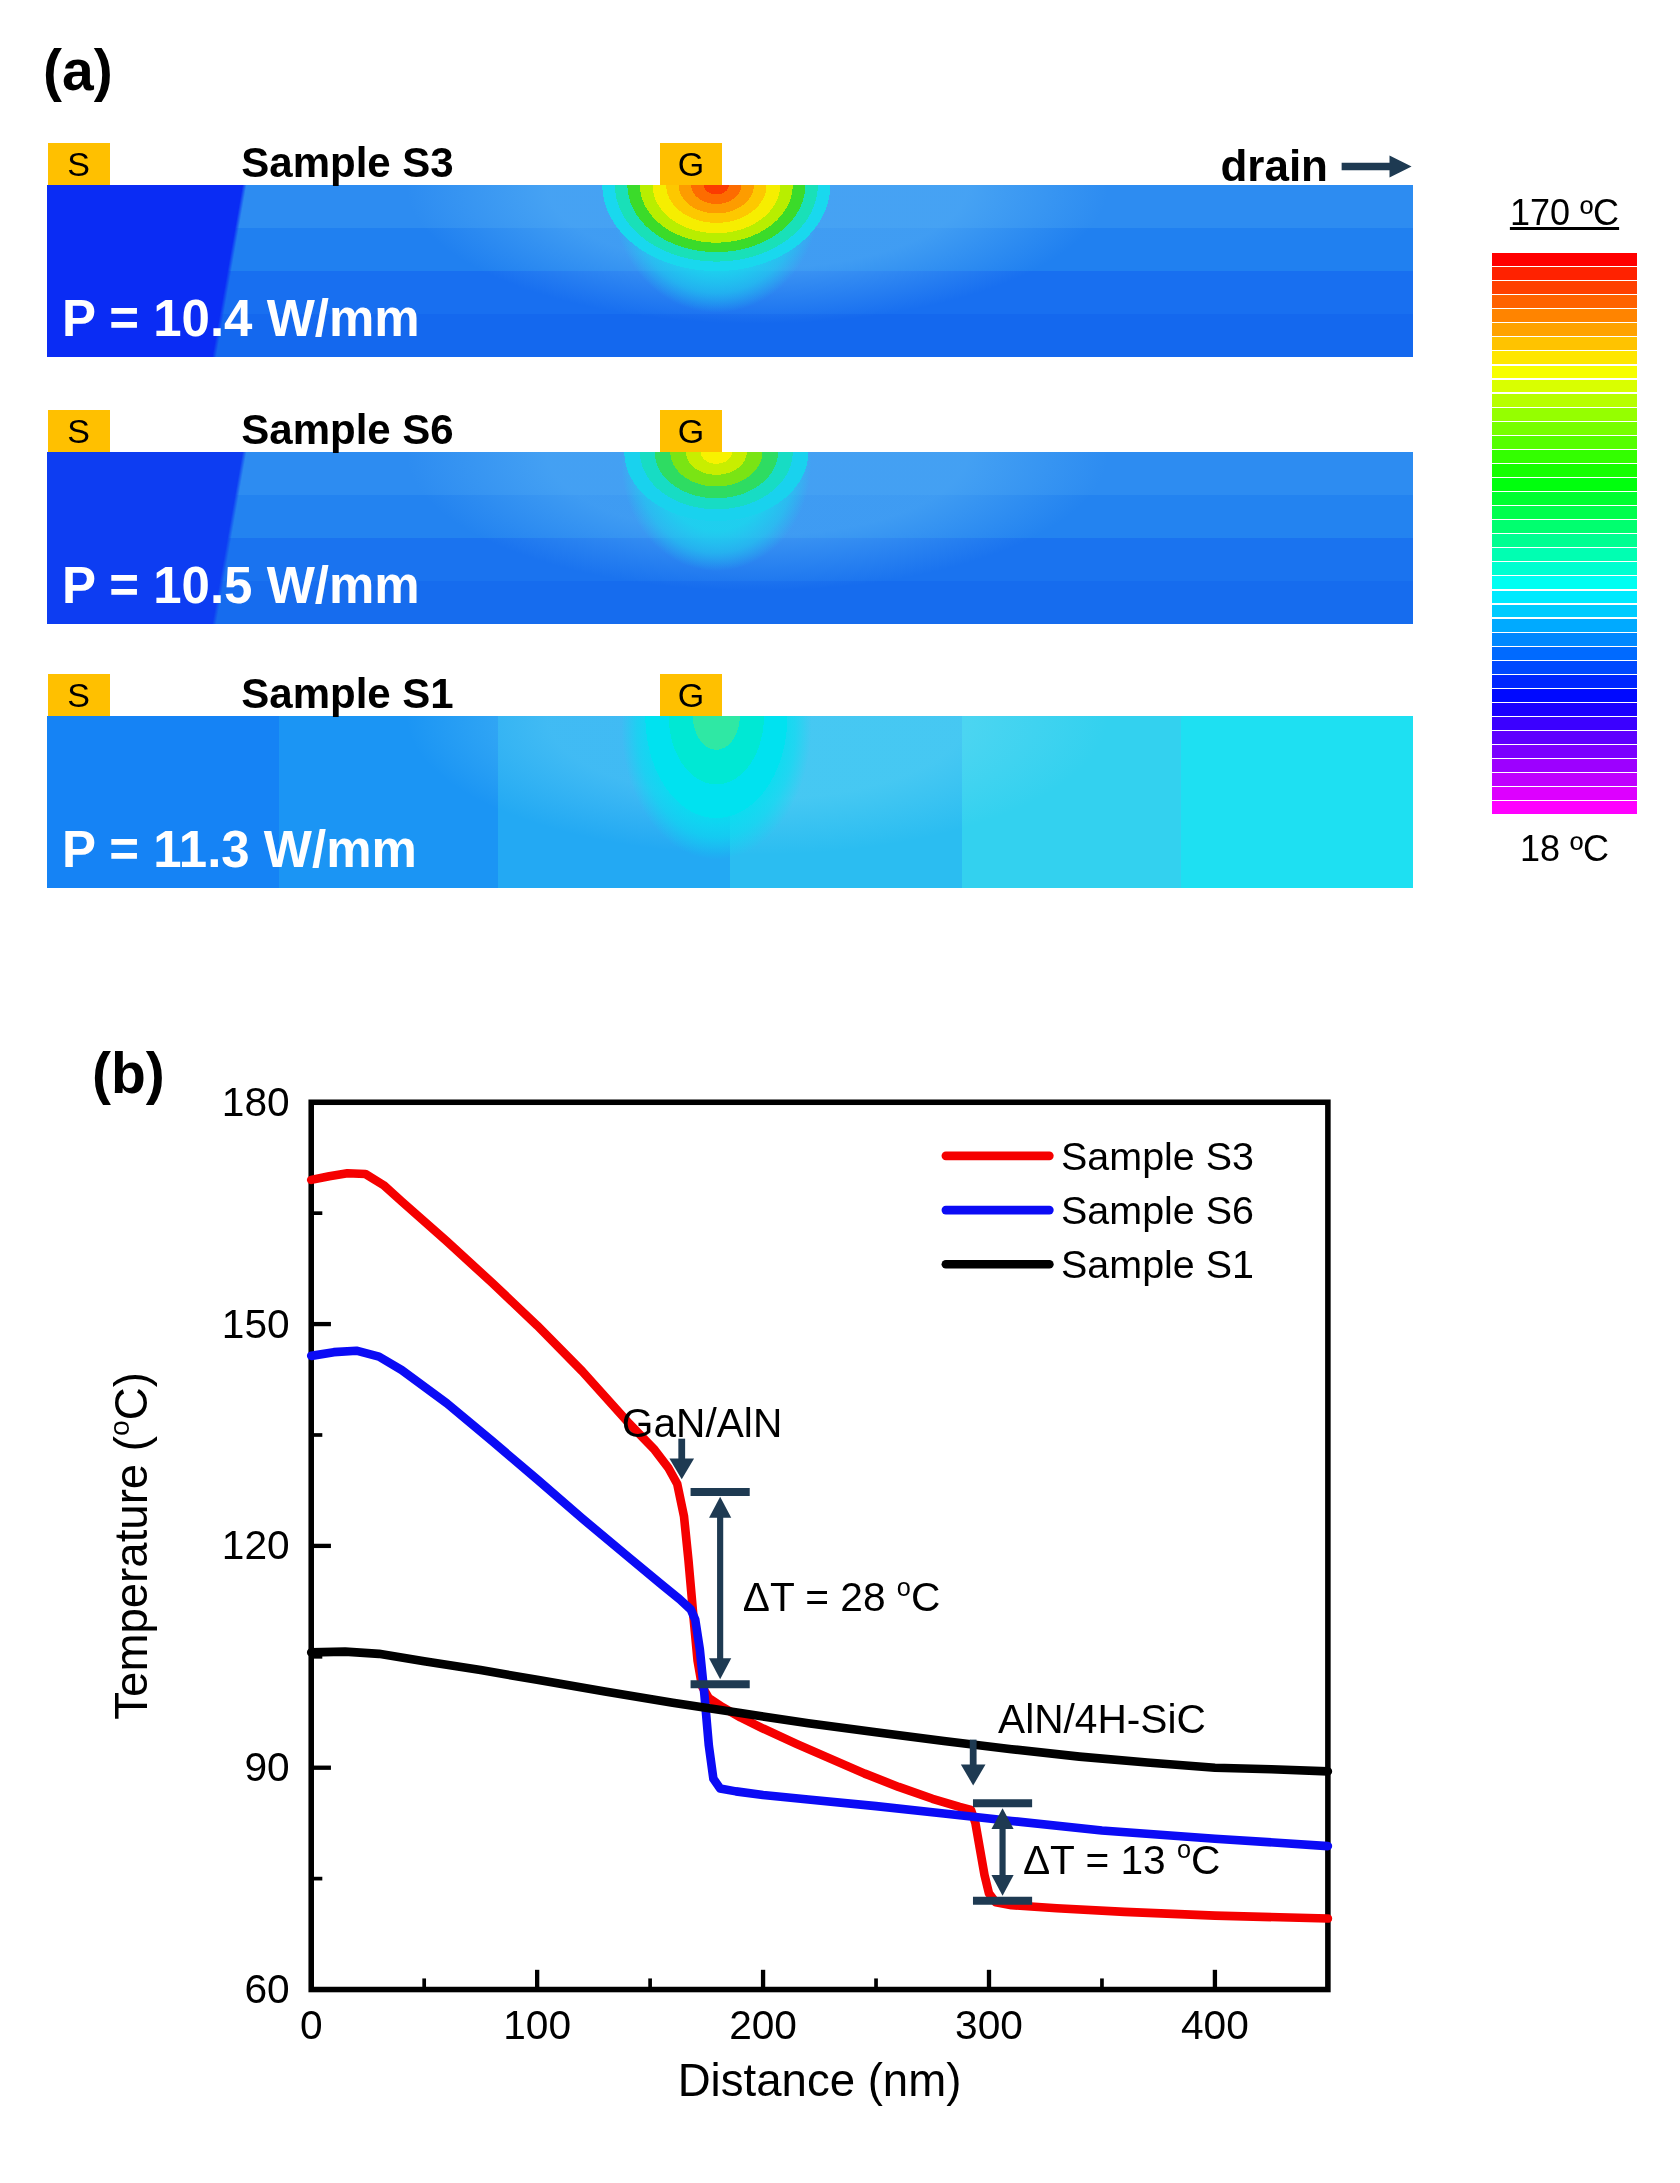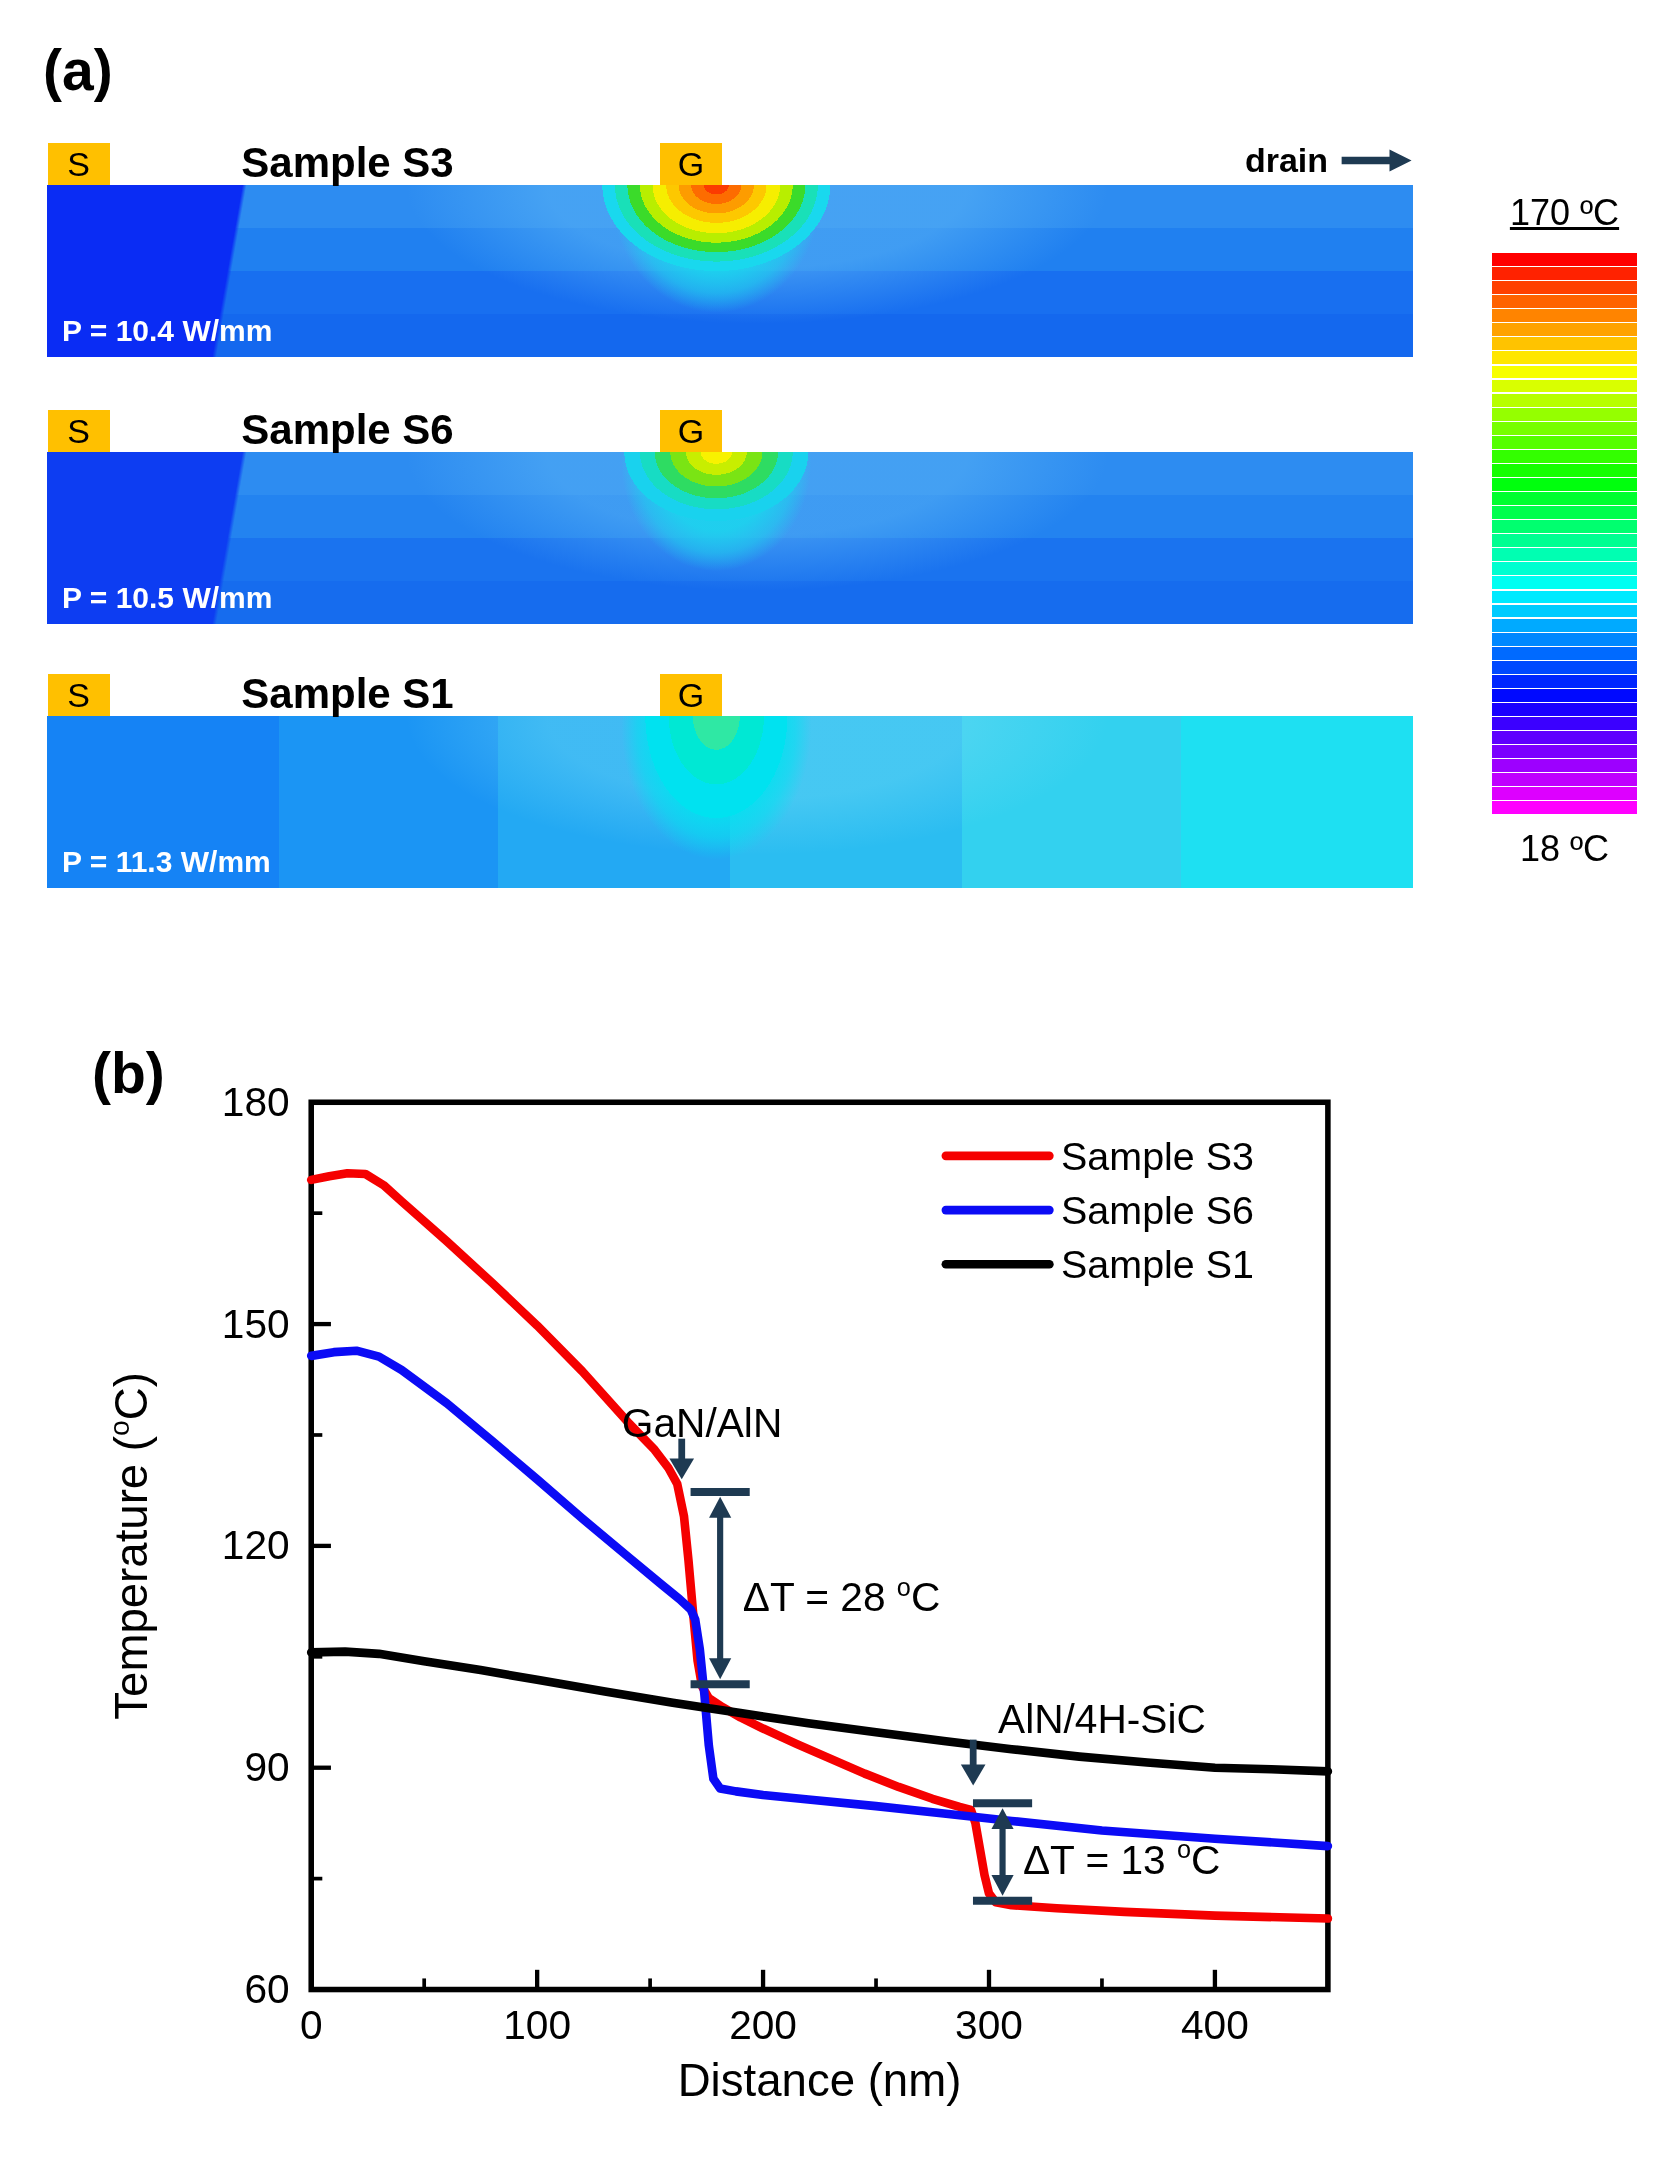--- a/index.html
+++ b/index.html
@@ -10,23 +10,23 @@
   .panel-label{position:absolute;font-size:57px;font-weight:bold;color:#000;}
   
   .tmap{position:absolute;left:47px;width:1366px;height:172px;}
   .contact{position:absolute;top:-42px;width:62px;height:42px;background:#ffc000;
            display:flex;align-items:center;justify-content:center;
            font-size:34px;color:#000;}
   .contact.src{left:0.6px;}
   .contact.gate{left:613px;}
   .map-title{position:absolute;top:-46px;left:0;width:44%;text-align:center;
              font-size:42px;font-weight:bold;color:#000;}
-  .power-label{position:absolute;left:15px;bottom:8.6px;font-size:30px;font-weight:bold;color:#ffffff;}
+  .power-label{position:absolute;left:15px;bottom:8.6px;font-size:51px;font-weight:bold;color:#ffffff;}
   .drain-wrap{position:absolute;top:-44px;right:0;display:flex;align-items:center;gap:11px;}
-  .drain-text{font-size:34px;font-weight:bold;color:#000;}
+  .drain-text{font-size:44px;font-weight:bold;color:#000;}
   
   #colorbar{position:absolute;left:1492px;top:253px;width:145px;height:561px;
             display:flex;flex-direction:column;gap:1.2px;}
   #colorbar .seg{flex:1 1 auto;}
   .cbar-label{position:absolute;left:1466px;width:197px;text-align:center;
               font-size:36px;color:#000;}
   #cbar-max{top:192px;text-decoration:underline;}
   #cbar-min{top:828px;}
   
   #chart-svg{position:absolute;left:0;top:1016px;}

